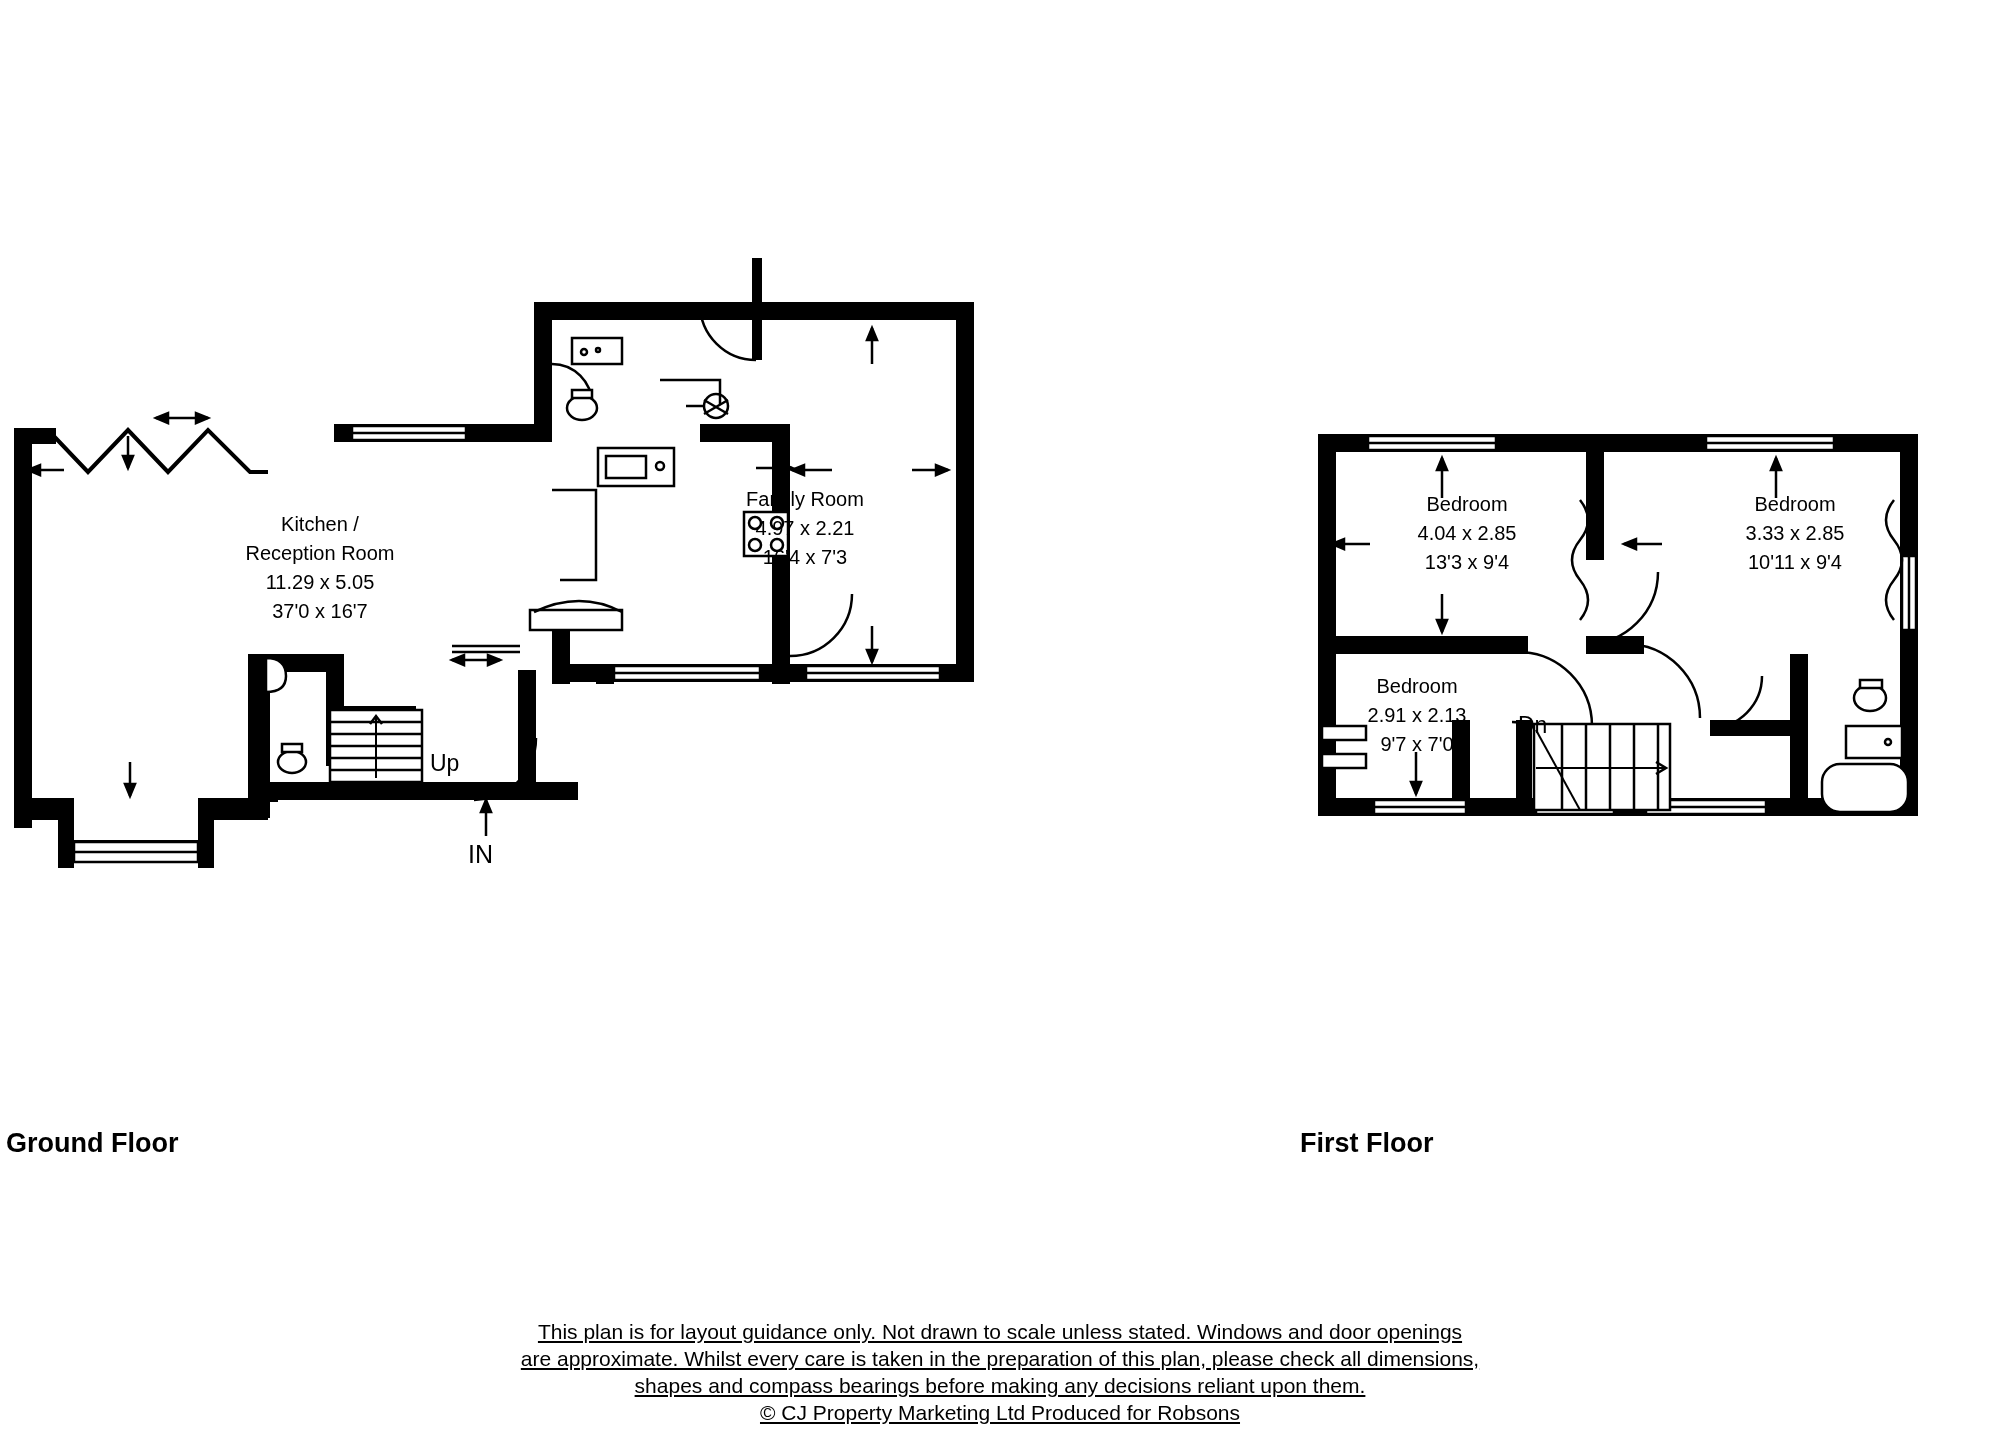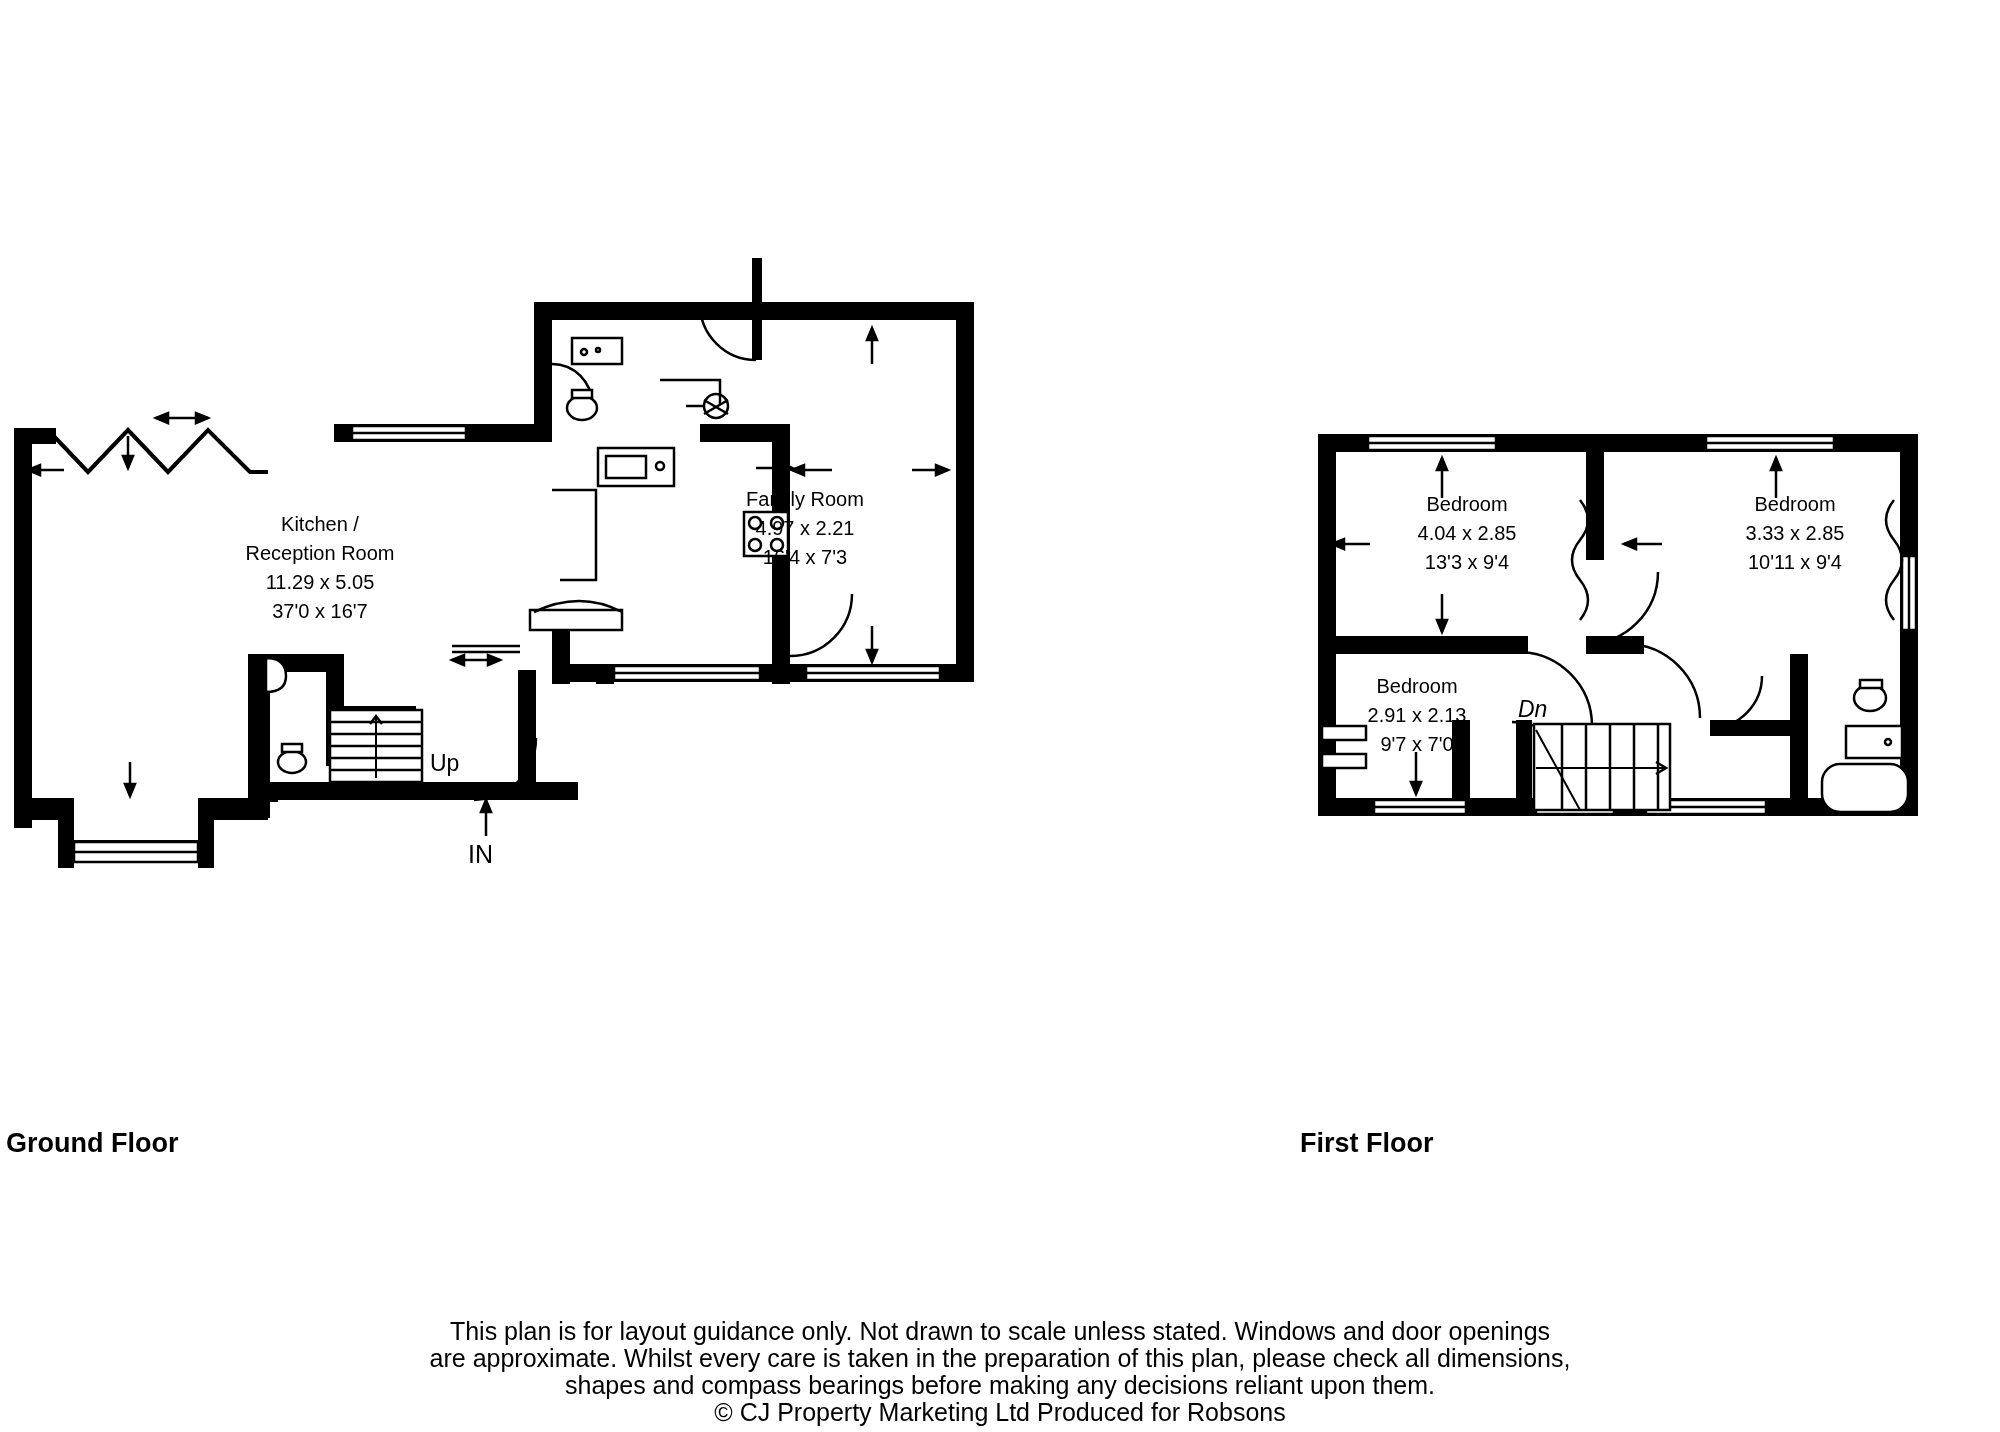--- a/index.html
+++ b/index.html
@@ -42,22 +42,23 @@
   .header-block {
     margin-top: 6px;
   }
   
   .footer {
     position: absolute;
     left: 0;
     top: 1318px;
     width: 2000px;
     text-align: center;
-    font-size: 25px;
+    font-size: 21px;
     line-height: 27px;
+    text-decoration: underline;
   }
   
   .floor-label {
     position: absolute;
     font-size: 27px;
     font-weight: bold;
   }
   #gf-label { left: 6px; top: 1128px; }
   #ff-label { left: 1300px; top: 1128px; }
 
@@ -407,21 +408,21 @@
       <div>3.33 x 2.85</div>
       <div>10'11 x 9'4</div>
     </div>
 
     <div class="room-label" style="left:22px; top:152px; width:210px;">
       <div>Bedroom</div>
       <div>2.91 x 2.13</div>
       <div>9'7 x 7'0</div>
     </div>
 
-    <div class="small-label" style="left:228px; top:176px;font-style:italic;">Dn</div>
+    <div class="small-label" style="left:228px; top:192px;">Dn</div>
   </div>
 
   <div class="floor-label" id="gf-label">Ground Floor</div>
   <div class="floor-label" id="ff-label">First Floor</div>
 
   <div class="footer">
     <div>This plan is for layout guidance only. Not drawn to scale unless stated. Windows and door openings</div>
     <div>are approximate. Whilst every care is taken in the preparation of this plan, please check all dimensions,</div>
     <div>shapes and compass bearings before making any decisions reliant upon them.</div>
     <div>© CJ Property Marketing Ltd Produced for Robsons</div>

